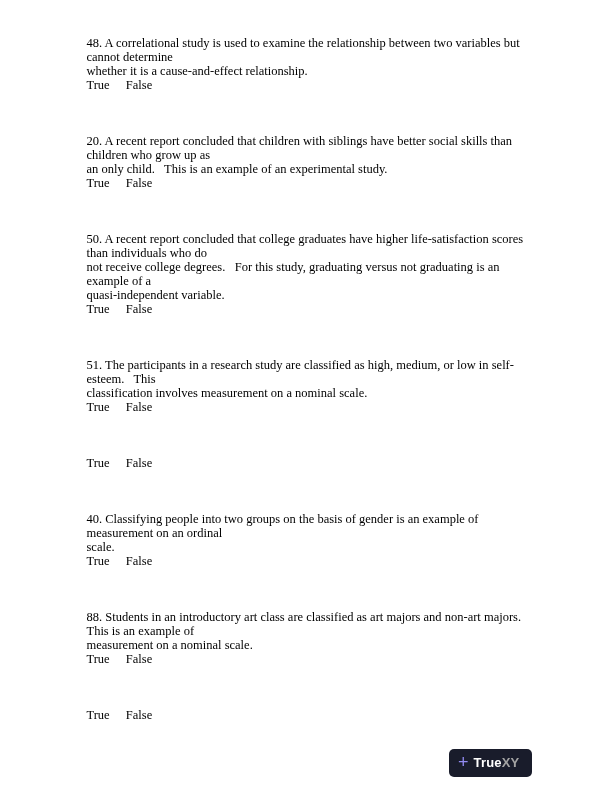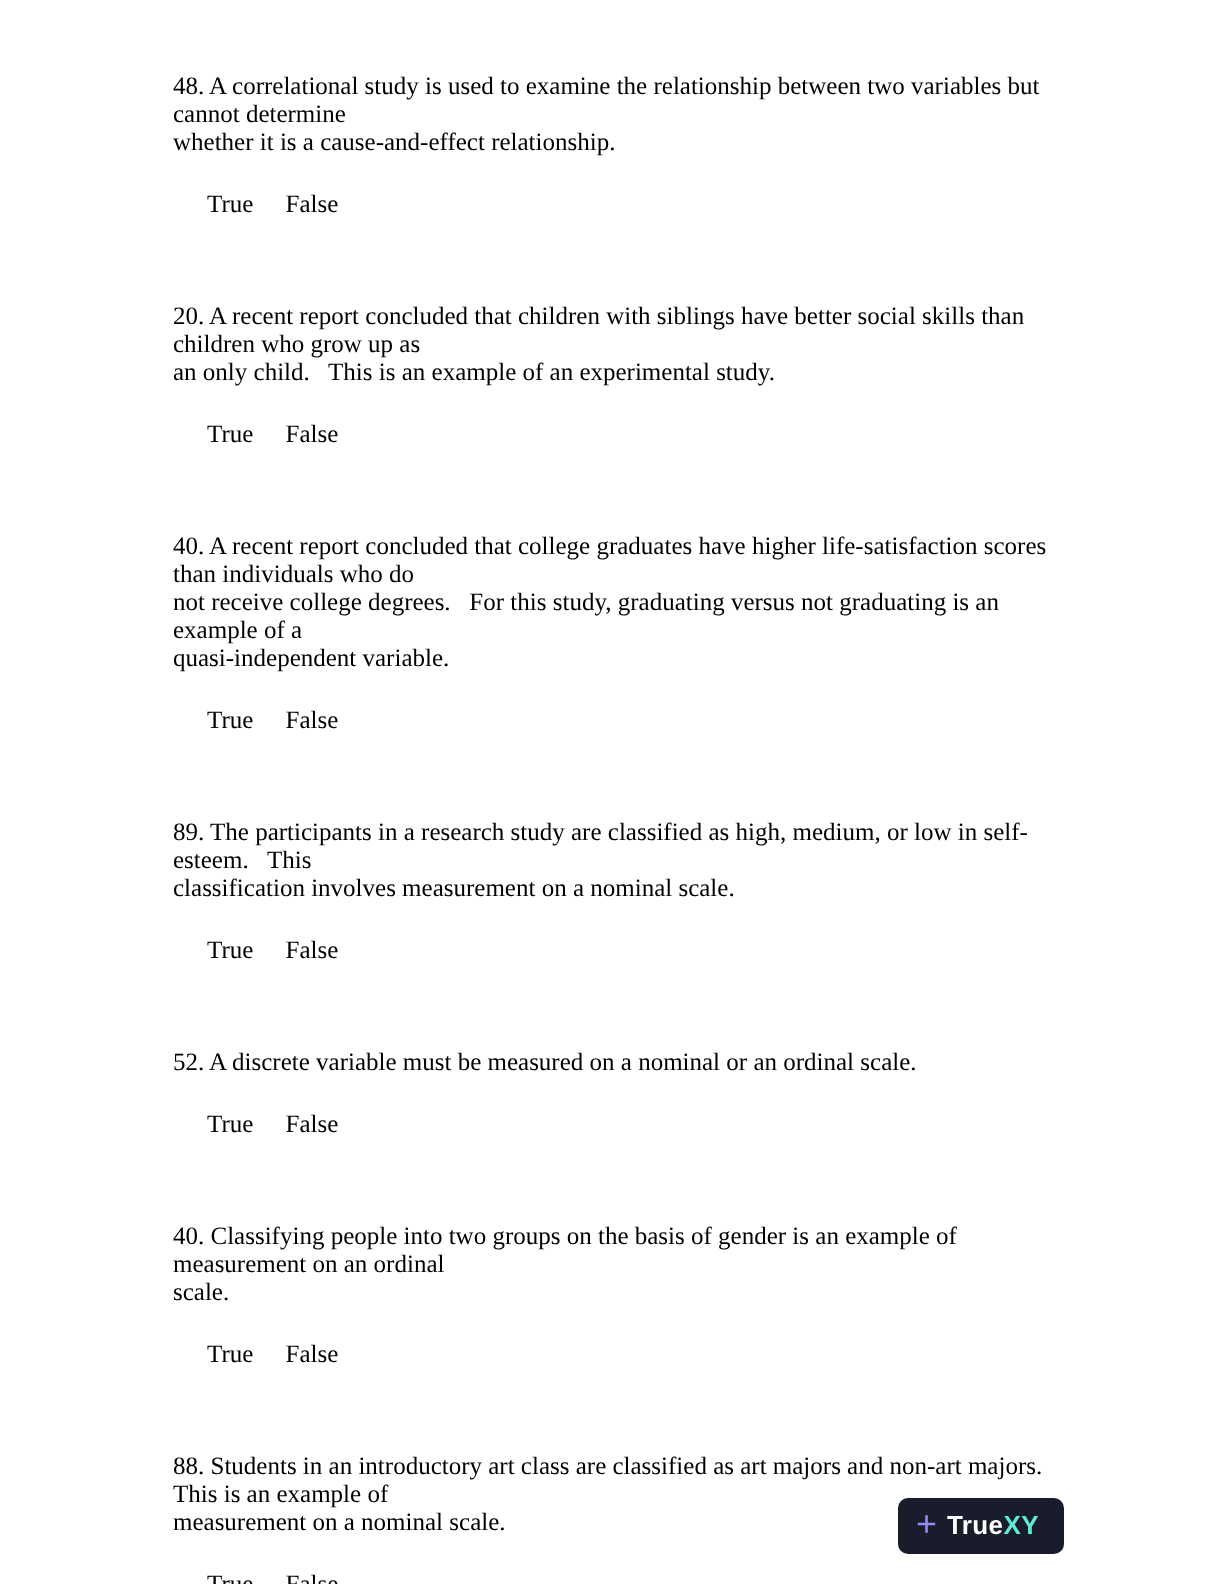--- a/index.html
+++ b/index.html
@@ -23,21 +23,21 @@
     padding: 36px 36px 0 36px;
   }
   .question {
     margin: 0 0 42px 0;
   }
   .qtext {
     margin: 0;
     white-space: pre-wrap;
   }
   .options {
-    margin: 17px;
+    margin: 0;
   }
   .opt-true {
     display: inline-block;
     margin-right: 13px;
   }
   .opt-false {
     display: inline-block;
   }
   .logo {
     position: absolute;
@@ -60,21 +60,21 @@
     line-height: 1;
     transform: translateY(-1px);
   }
   .brand {
     color: #ffffff;
     font-weight: 700;
     font-size: 13px;
     letter-spacing: 0.2px;
   }
   .brand .xy {
-    color: #5eead4;
+    color: #a3a3a3;
   }
 </style>
 </head>
 <body>
 
 <div class="page">
   <div class="content">
 
     <section class="question">
       <p class="qtext">48. A correlational study is used to examine the relationship between two variables but cannot determine
@@ -88,40 +88,39 @@
     <section class="question">
       <p class="qtext">20. A recent report concluded that children with siblings have better social skills than children who grow up as
 an only child.   This is an example of an experimental study.</p>
       <p class="options">
         <span class="opt-true">True</span>
         <span class="opt-false">False</span>
       </p>
     </section>
 
     <section class="question">
-      <p class="qtext">40. A recent report concluded that college graduates have higher life-satisfaction scores than individuals who do
+      <p class="qtext">50. A recent report concluded that college graduates have higher life-satisfaction scores than individuals who do
 not receive college degrees.   For this study, graduating versus not graduating is an example of a
 quasi-independent variable.</p>
       <p class="options">
         <span class="opt-true">True</span>
         <span class="opt-false">False</span>
       </p>
     </section>
 
     <section class="question">
-      <p class="qtext">89. The participants in a research study are classified as high, medium, or low in self-esteem.   This
+      <p class="qtext">51. The participants in a research study are classified as high, medium, or low in self-esteem.   This
 classification involves measurement on a nominal scale.</p>
       <p class="options">
         <span class="opt-true">True</span>
         <span class="opt-false">False</span>
       </p>
     </section>
 
     <section class="question">
-      <p class="qtext">52. A discrete variable must be measured on a nominal or an ordinal scale.</p>
       <p class="options">
         <span class="opt-true">True</span>
         <span class="opt-false">False</span>
       </p>
     </section>
 
     <section class="question">
       <p class="qtext">40. Classifying people into two groups on the basis of gender is an example of measurement on an ordinal
 scale.</p>
       <p class="options">

